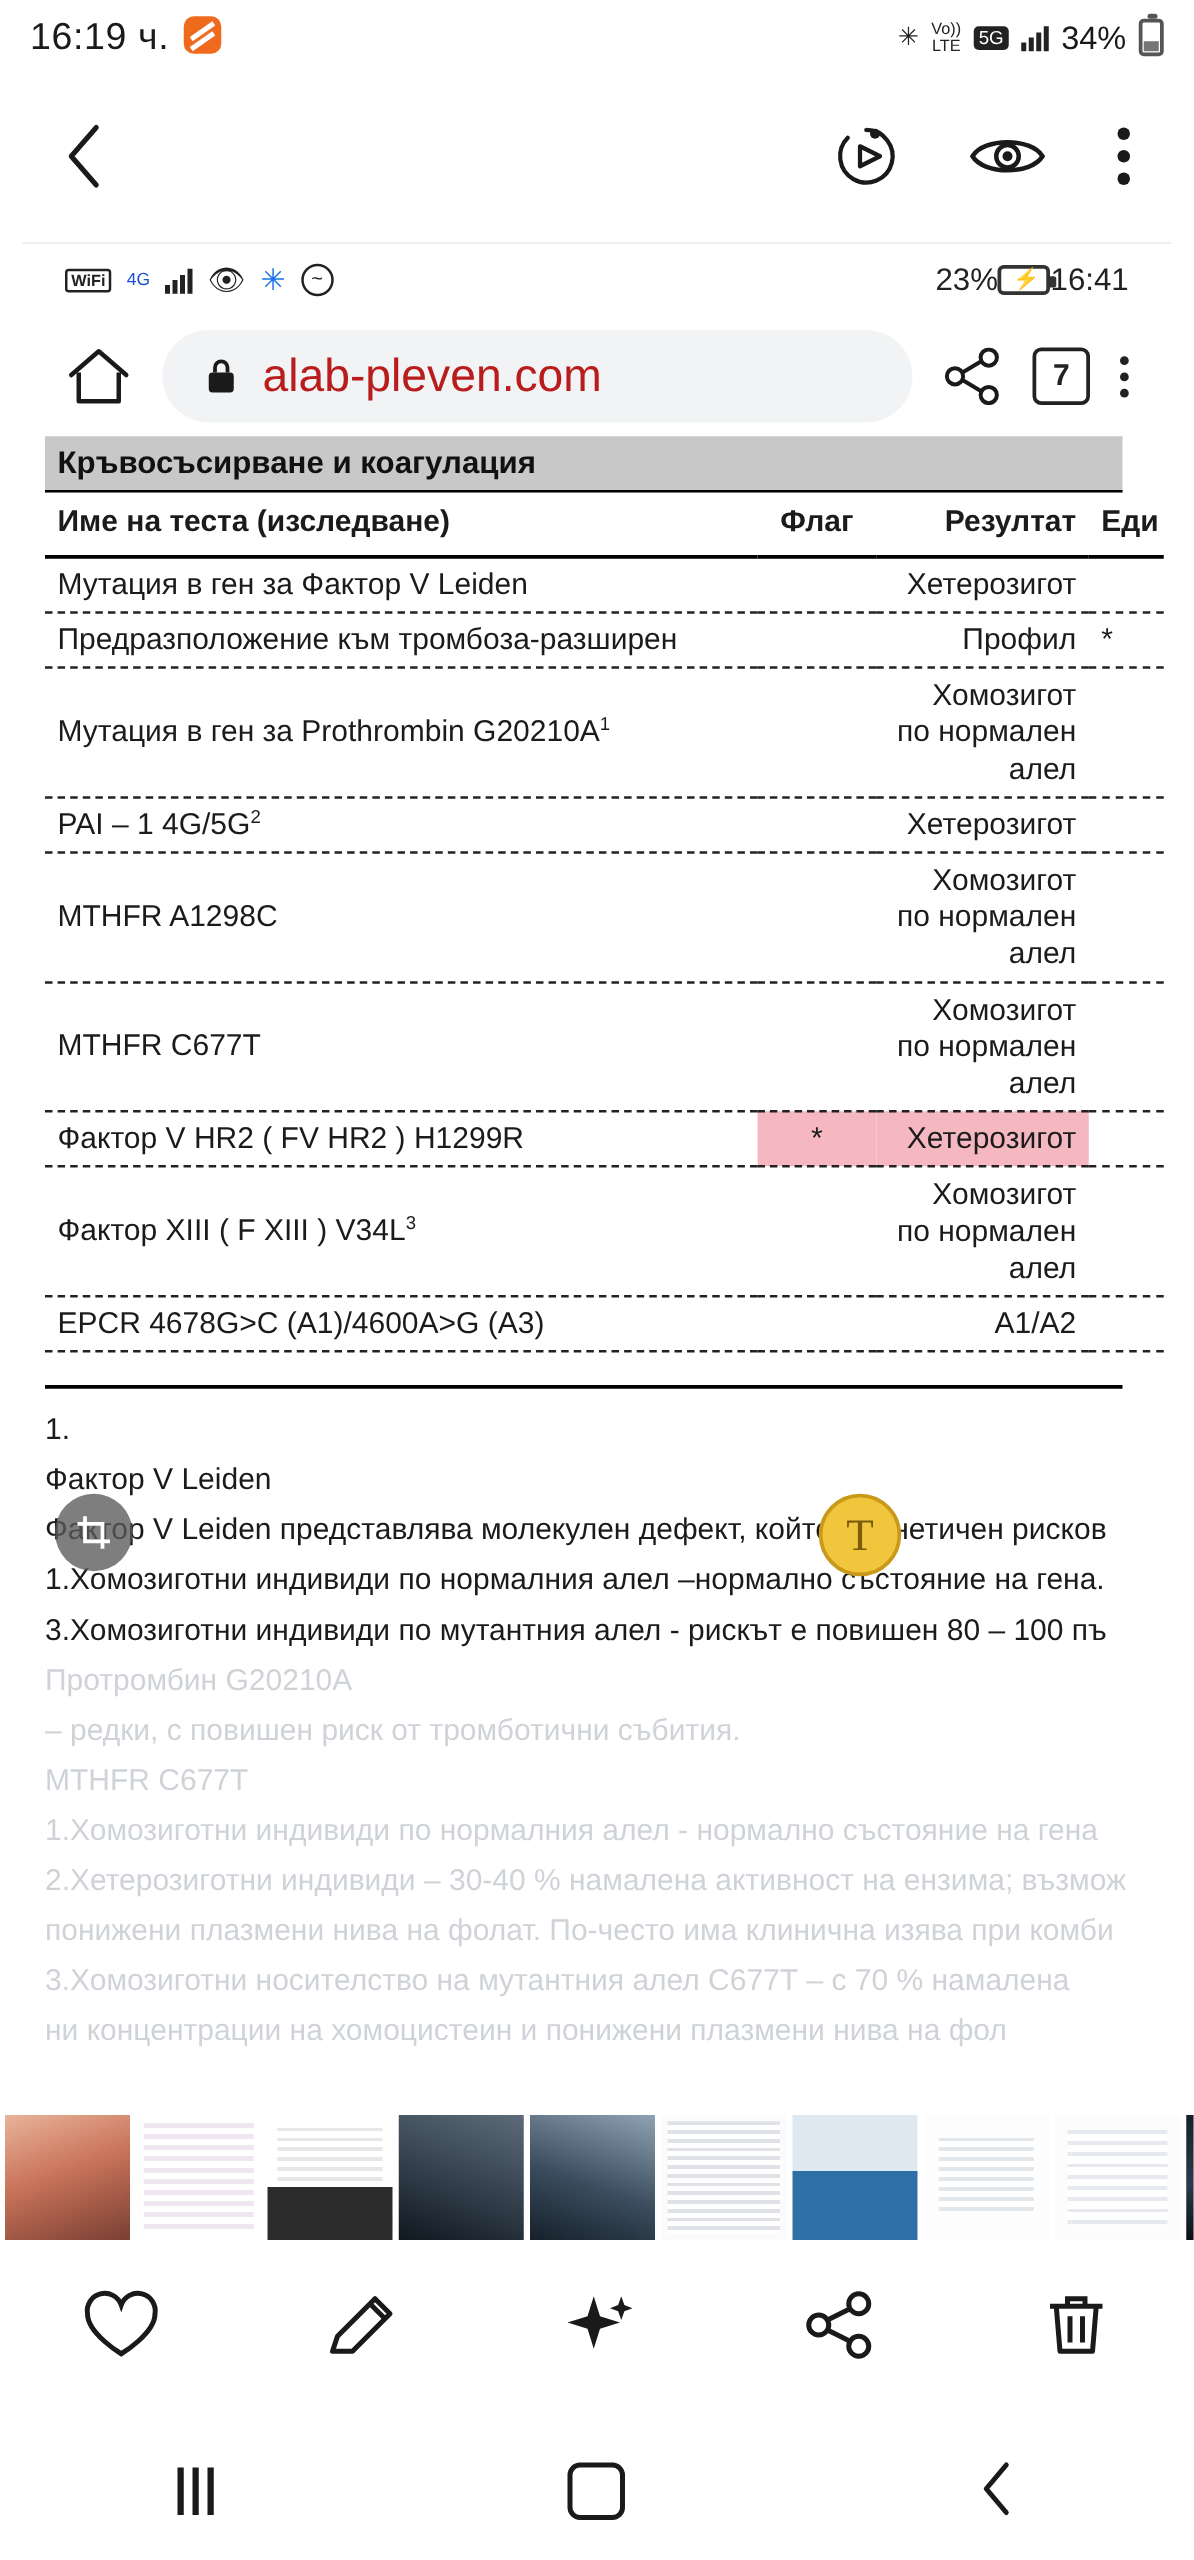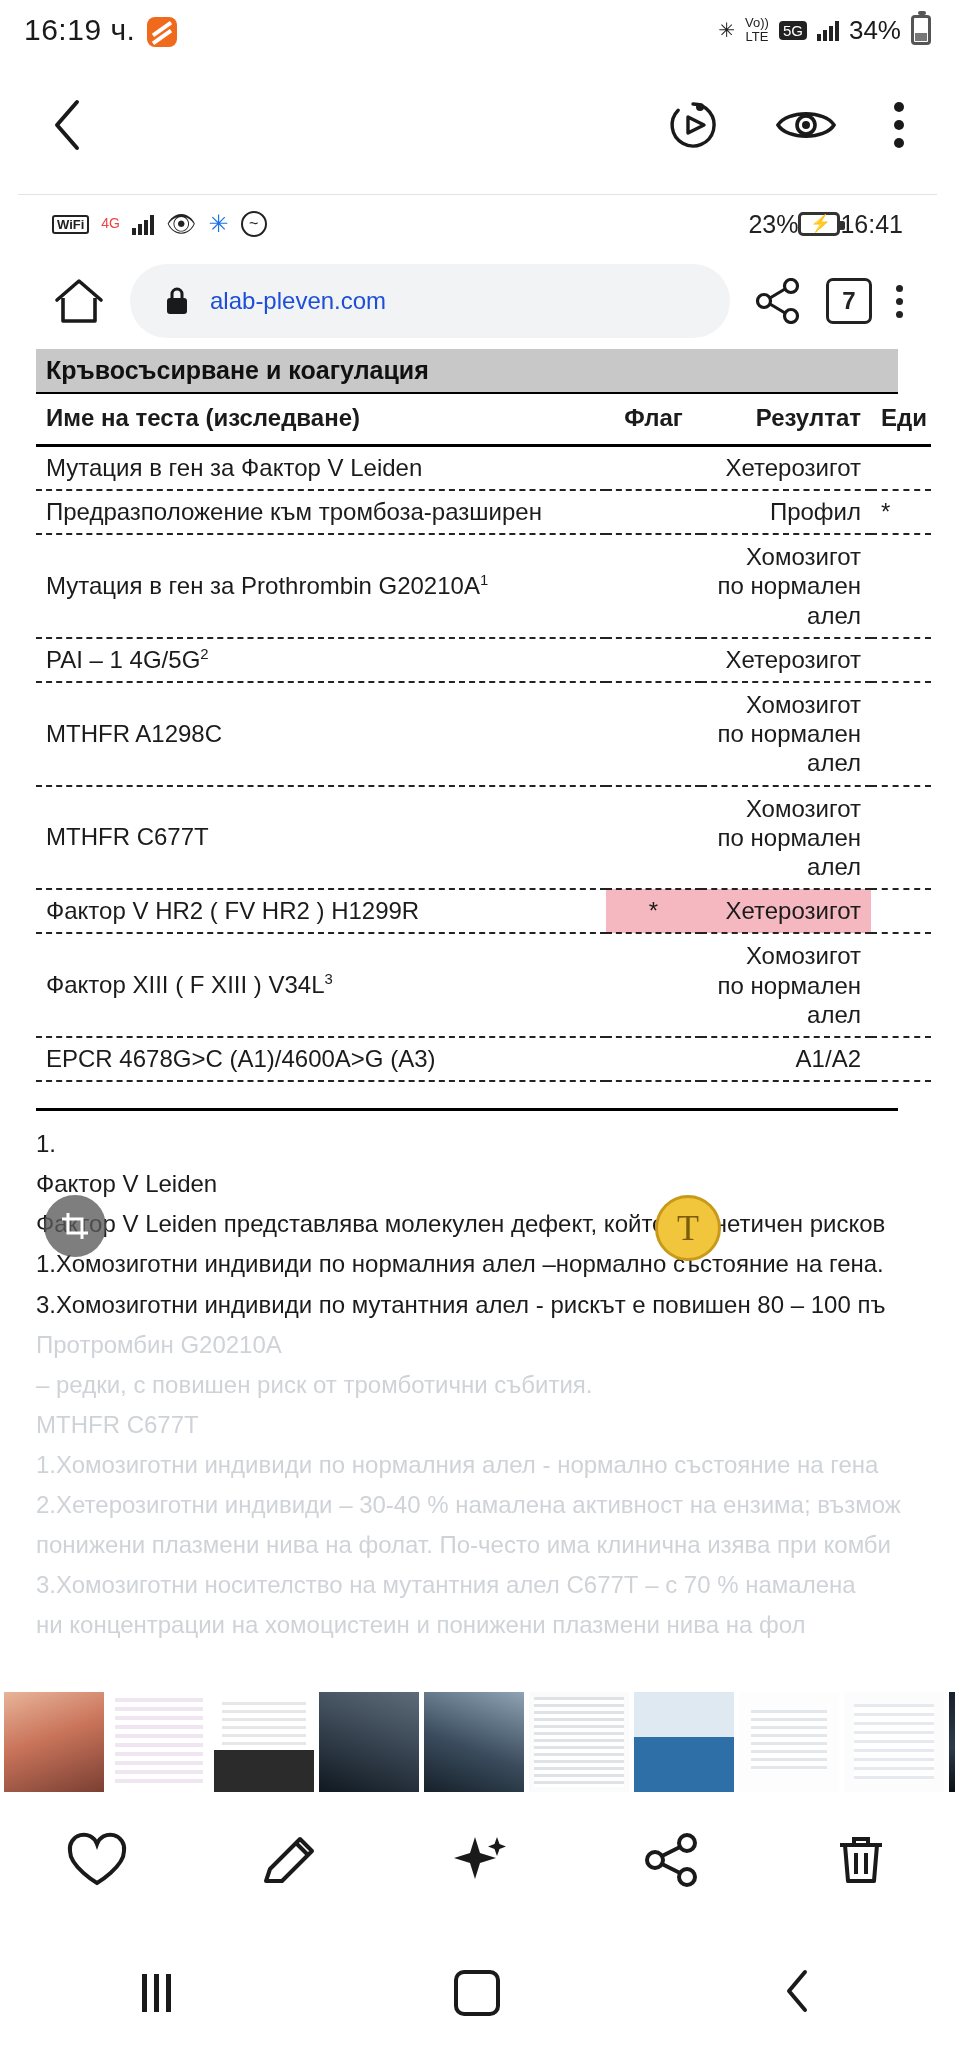--- a/index.html
+++ b/index.html
@@ -15,21 +15,21 @@
     background: #ffffff;
   }
 
   
   .os-status {
     position: absolute; top: 0; left: 0; right: 0; height: 60px;
     display: flex; align-items: center; justify-content: space-between;
     padding: 0 24px;
     background: #ffffff;
   }
-  .os-status-left { display: flex; align-items: flex-end; gap: 12px; }
+  .os-status-left { display: flex; align-items: flex-start; gap: 12px; }
   .os-clock { font-size: 30px; color: #1a1a1a; letter-spacing: .5px; }
   .msg-badge {
     width: 30px; height: 30px; border-radius: 8px;
     background: #f06a1e; position: relative; overflow: hidden;
   }
   .msg-badge::before, .msg-badge::after {
     content: ""; position: absolute; left: 4px; width: 22px; height: 4px;
     background: #ffffff; transform: rotate(-35deg);
   }
   .msg-badge::before { top: 10px; }
@@ -83,21 +83,21 @@
   .br-status {
     height: 58px; display: flex; align-items: center; justify-content: space-between;
     padding: 0 34px; background: #fff;
   }
   .brs-left { display: flex; align-items: center; gap: 12px; }
   .brs-right { display: flex; align-items: center; gap: 0; font-size: 25px; color: #222; }
   .wifi-chip {
     font-size: 13px; font-weight: bold; border: 2px solid #222; border-radius: 3px;
     padding: 0 3px; color: #222;
   }
-  .sup4g { font-size: 14px; color: #ef4444; vertical-align: top; }
+  .sup4g { font-size: 14px; color: #1d4ed8; vertical-align: top; }
   .fb-circle {
     width: 26px; height: 26px; border-radius: 50%; border: 2px solid #222;
     display: flex; align-items: center; justify-content: center;
     font-size: 16px; color: #222;
   }
   .batt2 {
     width: 42px; height: 24px; border: 3px solid #333; border-radius: 5px;
     position: relative; display: inline-block;
   }
   .batt2::after {
@@ -108,21 +108,21 @@
 
   
   .br-bar {
     height: 96px; display: flex; align-items: center; gap: 24px;
     padding: 0 34px; background: #fff;
   }
   .url-pill {
     flex: 1; height: 74px; border-radius: 38px; background: #f1f3f4;
     display: flex; align-items: center; gap: 20px; padding: 0 34px;
   }
-  .url-text { font-size: 24px; color: #1d4ed8; }
+  .url-text { font-size: 37px; color: #b91c1c; }
   .tab-count {
     width: 46px; height: 46px; border: 3px solid #222; border-radius: 7px;
     display: flex; align-items: center; justify-content: center;
     font-size: 24px; font-weight: bold; color: #222;
   }
   .kebab { display: flex; flex-direction: column; gap: 6px; align-items: center; }
   .kebab i { width: 7px; height: 7px; border-radius: 50%; background: #222; display: block; }
 
   
   .page { padding: 0 18px; background: #fff; }

